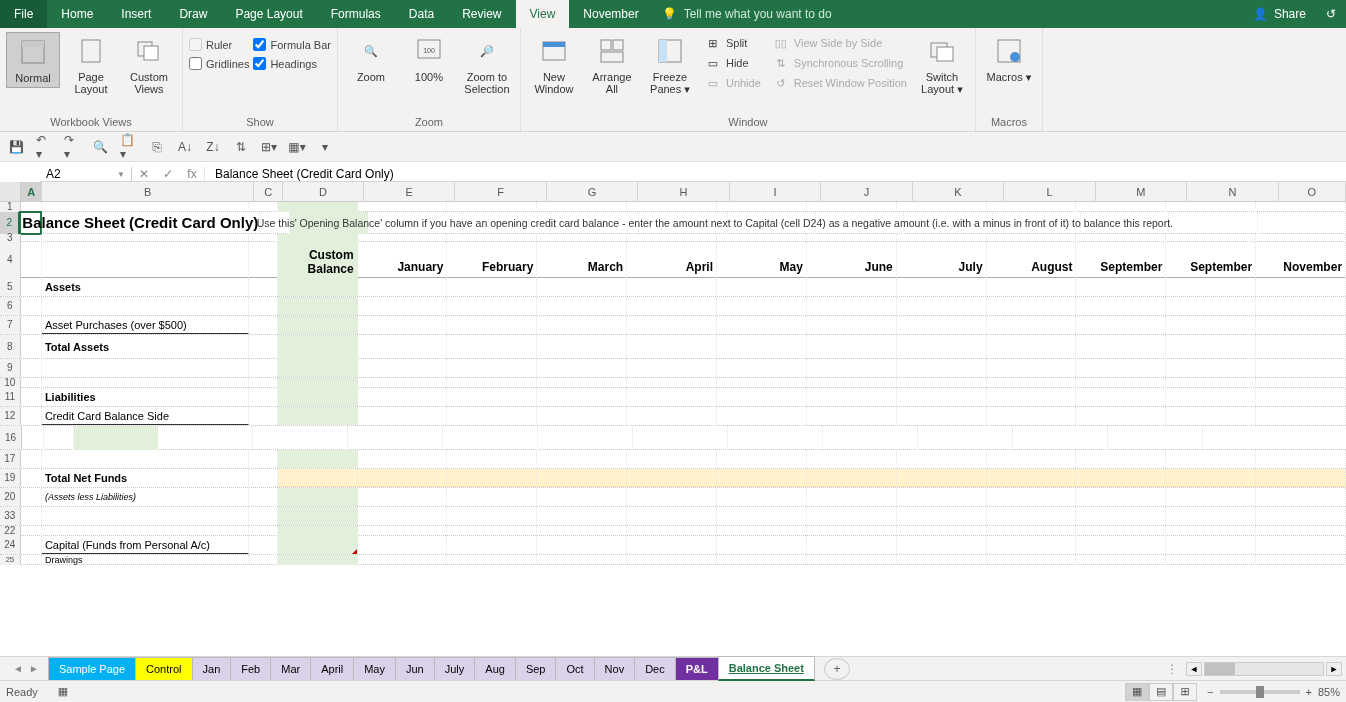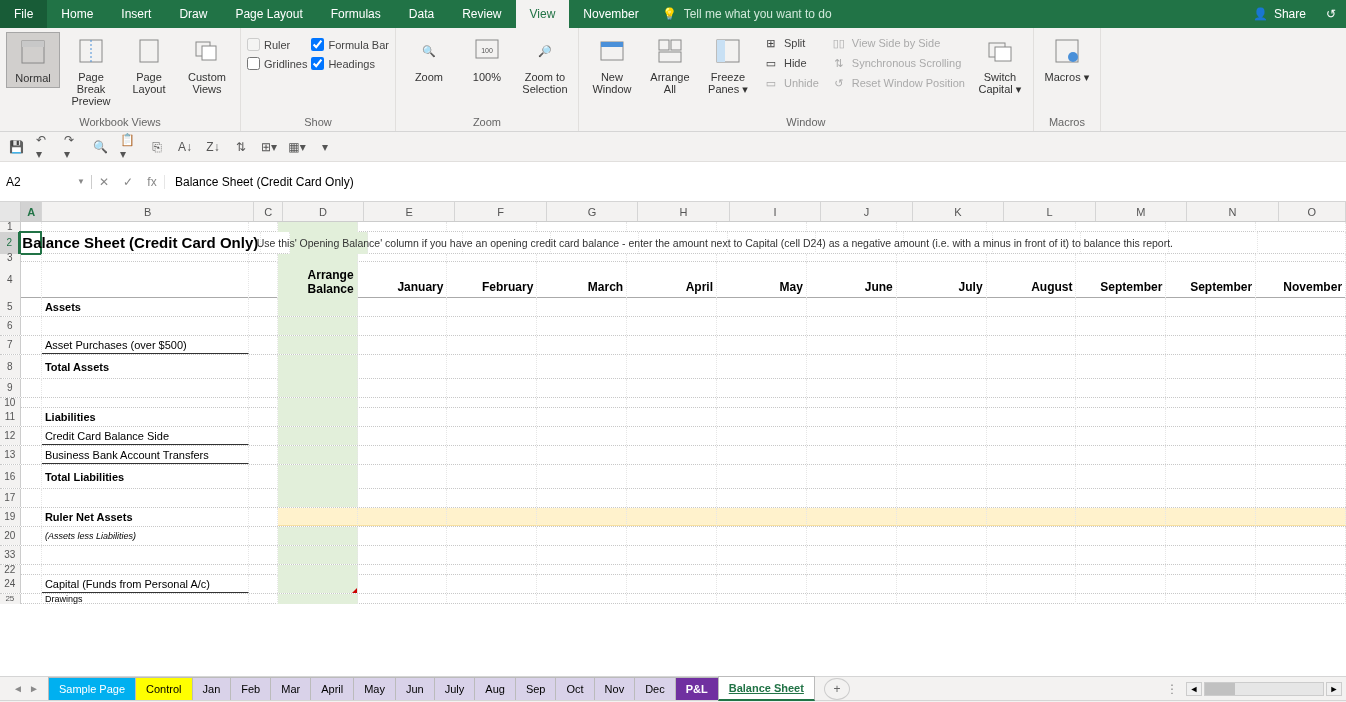--- a/index.html
+++ b/index.html
@@ -29,21 +29,21 @@
 .stack-row { display: flex; align-items: center; gap: 5px; font-size: 11px; color: #444; padding: 1px 4px; cursor: pointer; white-space: nowrap; }
 .stack-row.disabled { color: #aaa; }
 .mini-ic { width: 16px; height: 16px; display: inline-flex; align-items: center; justify-content: center; }
 .splitbtn { display:flex; flex-direction:column; align-items:center; }
 
 
 .qat { height: 30px; background: #f3f2f1; border-bottom: 1px solid #e1dfdd; display: flex; align-items: center; padding: 0 8px; gap: 10px; }
 .qat .ic { width: 18px; height: 18px; display: flex; align-items: center; justify-content: center; cursor: pointer; color: #555; }
 
 
-.fbar { height: 40px; border-bottom: 1px solid #d5d5d5; display: flex; align-items: center; background: #fff; }
+.fbar { height: 20px; border-bottom: 1px solid #d5d5d5; display: flex; align-items: flex-end; background: #fff; margin-left: 40px; }
 .name-box { width: 92px; border-right: 1px solid #ccc; display: flex; align-items: center; padding: 0 6px; font-size: 12px; justify-content: space-between; }
 .name-box .dd { color: #888; font-size: 8px; }
 .fx-ctrls { display: flex; align-items: center; border-right: 1px solid #e6e6e6; }
 .fx-ctrls span { width: 24px; text-align: center; color: #888; cursor: pointer; }
 .fx-text { flex: 1; padding: 0 10px; display: flex; align-items: center; }
 
 
 .col-hdrs { display: flex; height: 20px; background: #f3f2f1; border-bottom: 1px solid #ccc; }
 .corner { width: 22px; border-right: 1px solid #ccc; background: #e6e6e6; }
 .col-h { border-right: 1px solid #d5d5d5; text-align: center; line-height: 20px; color: #555; font-size: 11px; }
@@ -135,29 +135,20 @@
             <svg width="28" height="28">
               <rect x="3" y="3" width="22" height="22" fill="none" stroke="#888"></rect>
               <rect x="3" y="3" width="22" height="6" fill="#c8c8c8"></rect>
             </svg>
           </span>
         <span>Normal</span>
       </div>
       <div class="big-btn">
         <span class="icon">
             <svg width="28" height="28">
-              <rect x="3" y="3" width="22" height="22" fill="none" stroke="#888"></rect>
-              <line x1="14" y1="3" x2="14" y2="25" stroke="#4a90d9" stroke-dasharray="2"></line>
-            </svg>
-          </span>
-        <span>Page Break Preview</span>
-      </div>
-      <div class="big-btn">
-        <span class="icon">
-            <svg width="28" height="28">
               <rect x="5" y="3" width="18" height="22" fill="none" stroke="#888"></rect>
             </svg>
           </span>
         <span>Page Layout</span>
       </div>
       <div class="big-btn">
         <span class="icon">
             <svg width="28" height="28">
               <rect x="3" y="5" width="14" height="14" fill="none" stroke="#888"></rect>
               <rect x="9" y="9" width="14" height="14" fill="#fff" stroke="#888"></rect>
@@ -276,21 +267,21 @@
             <span>Reset Window Position</span>
           </div>
       </div>
       <div class="big-btn splitbtn">
           <span class="icon">
             <svg width="28" height="28">
               <rect x="3" y="6" width="16" height="14" fill="none" stroke="#888"></rect>
               <rect x="9" y="10" width="16" height="14" fill="#fff" stroke="#888"></rect>
             </svg>
           </span>
-          <span><span>Switch Capital</span> ▾</span>
+          <span><span>Switch Layout</span> ▾</span>
         </div>
     </div>
     <div class="group-label">Window</div>
   </div>
 
   <div class="group">
     <div class="group-content">
       <div class="big-btn splitbtn">
           <span class="icon">
             <svg width="28" height="28">
@@ -409,21 +400,21 @@
         <div class="c col-month" style="height:8px"></div>
         <div class="c col-month" style="height:8px"></div>
       </div>
 
 <div class="r hdr-row hdr-border">
         <div class="rh" style="line-height:36px">4</div>
         <div class="c col-A"></div>
         <div class="c col-B"></div>
         <div class="c col-C"></div>
   <div class="c col-D opening">
-          <span>Arrange</span>
+          <span>Custom</span>
           <span>Balance</span>
         </div>
   <div class="c col-month hdr-cell">January</div>
   <div class="c col-month hdr-cell">February</div>
   <div class="c col-month hdr-cell">March</div>
   <div class="c col-month hdr-cell">April</div>
   <div class="c col-month hdr-cell">May</div>
   <div class="c col-month hdr-cell">June</div>
   <div class="c col-month hdr-cell">July</div>
   <div class="c col-month hdr-cell">August</div>
@@ -569,42 +560,23 @@
         <div class="c col-month"></div>
         <div class="c col-month"></div>
         <div class="c col-month"></div>
         <div class="c col-month"></div>
         <div class="c col-month"></div>
         <div class="c col-month"></div>
         <div class="c col-month"></div>
         <div class="c col-month"></div>
         <div class="c col-month"></div>
       </div>
-<div class="r">
-        <div class="rh">13</div>
-        <div class="c col-A"></div>
-        <div class="c col-B row-label border-under-b">Business Bank Account Transfers</div>
-        <div class="c col-C"></div>
-        <div class="c col-D"></div>
-        <div class="c col-month"></div>
-        <div class="c col-month"></div>
-        <div class="c col-month"></div>
-        <div class="c col-month"></div>
-        <div class="c col-month"></div>
-        <div class="c col-month"></div>
-        <div class="c col-month"></div>
-        <div class="c col-month"></div>
-        <div class="c col-month"></div>
-        <div class="c col-month"></div>
-        <div class="c col-month"></div>
-      </div>
 <div class="r" style="height:24px">
         <div class="rh" style="line-height:24px">16</div>
         <div class="c col-A" style="height:24px"></div>
-        <div class="c col-B row-label bold" style="height:24px;line-height:24px">Total Liabilities</div>
         <div class="c col-C" style="height:24px"></div>
         <div class="c col-D" style="height:24px"></div>
         <div class="c col-month" style="height:24px"></div>
         <div class="c col-month" style="height:24px"></div>
         <div class="c col-month" style="height:24px"></div>
         <div class="c col-month" style="height:24px"></div>
         <div class="c col-month" style="height:24px"></div>
         <div class="c col-month" style="height:24px"></div>
         <div class="c col-month" style="height:24px"></div>
         <div class="c col-month" style="height:24px"></div>
@@ -626,21 +598,21 @@
         <div class="c col-month"></div>
         <div class="c col-month"></div>
         <div class="c col-month"></div>
         <div class="c col-month"></div>
         <div class="c col-month"></div>
         <div class="c col-month"></div>
       </div>
 <div class="r yellow-row">
         <div class="rh">19</div>
         <div class="c col-A"></div>
-        <div class="c col-B row-label bold">Ruler Net Assets</div>
+        <div class="c col-B row-label bold">Total Net Funds</div>
         <div class="c col-C"></div>
         <div class="c col-D"></div>
         <div class="c col-month"></div>
         <div class="c col-month"></div>
         <div class="c col-month"></div>
         <div class="c col-month"></div>
         <div class="c col-month"></div>
         <div class="c col-month"></div>
         <div class="c col-month"></div>
         <div class="c col-month"></div>

